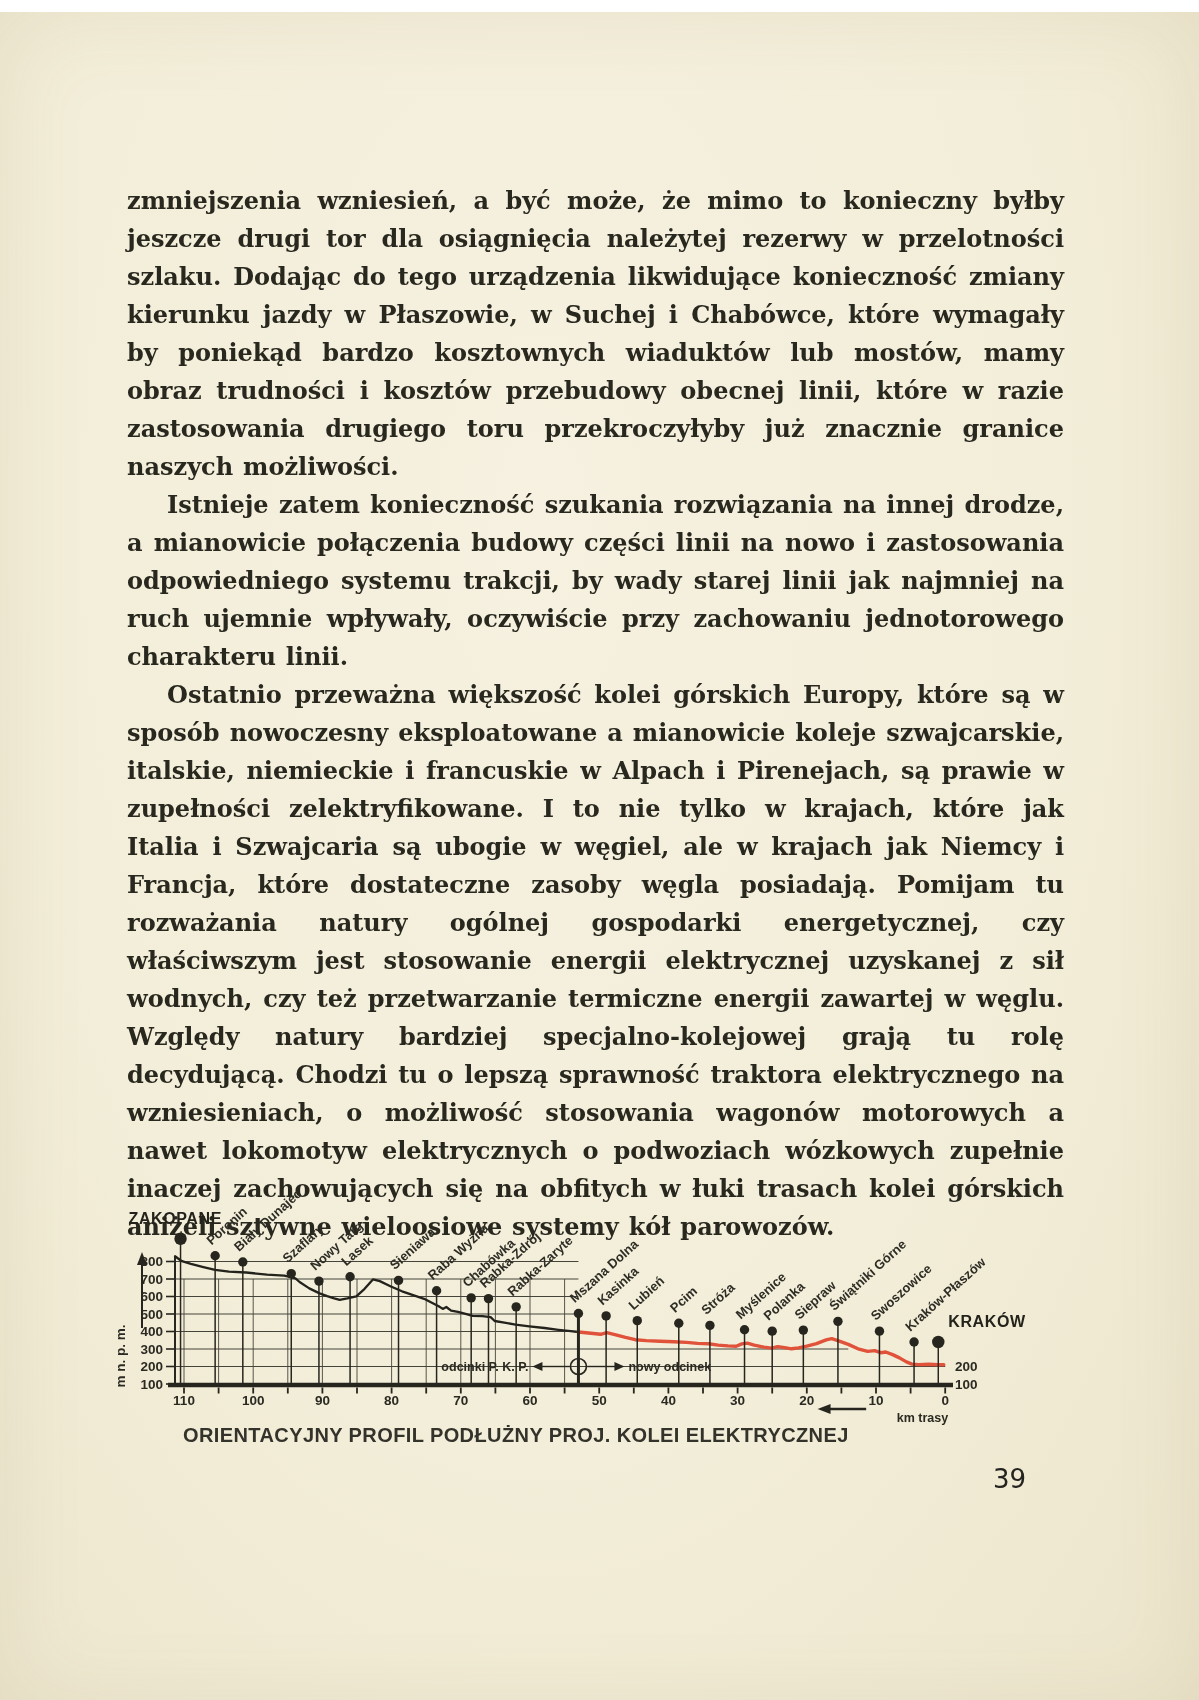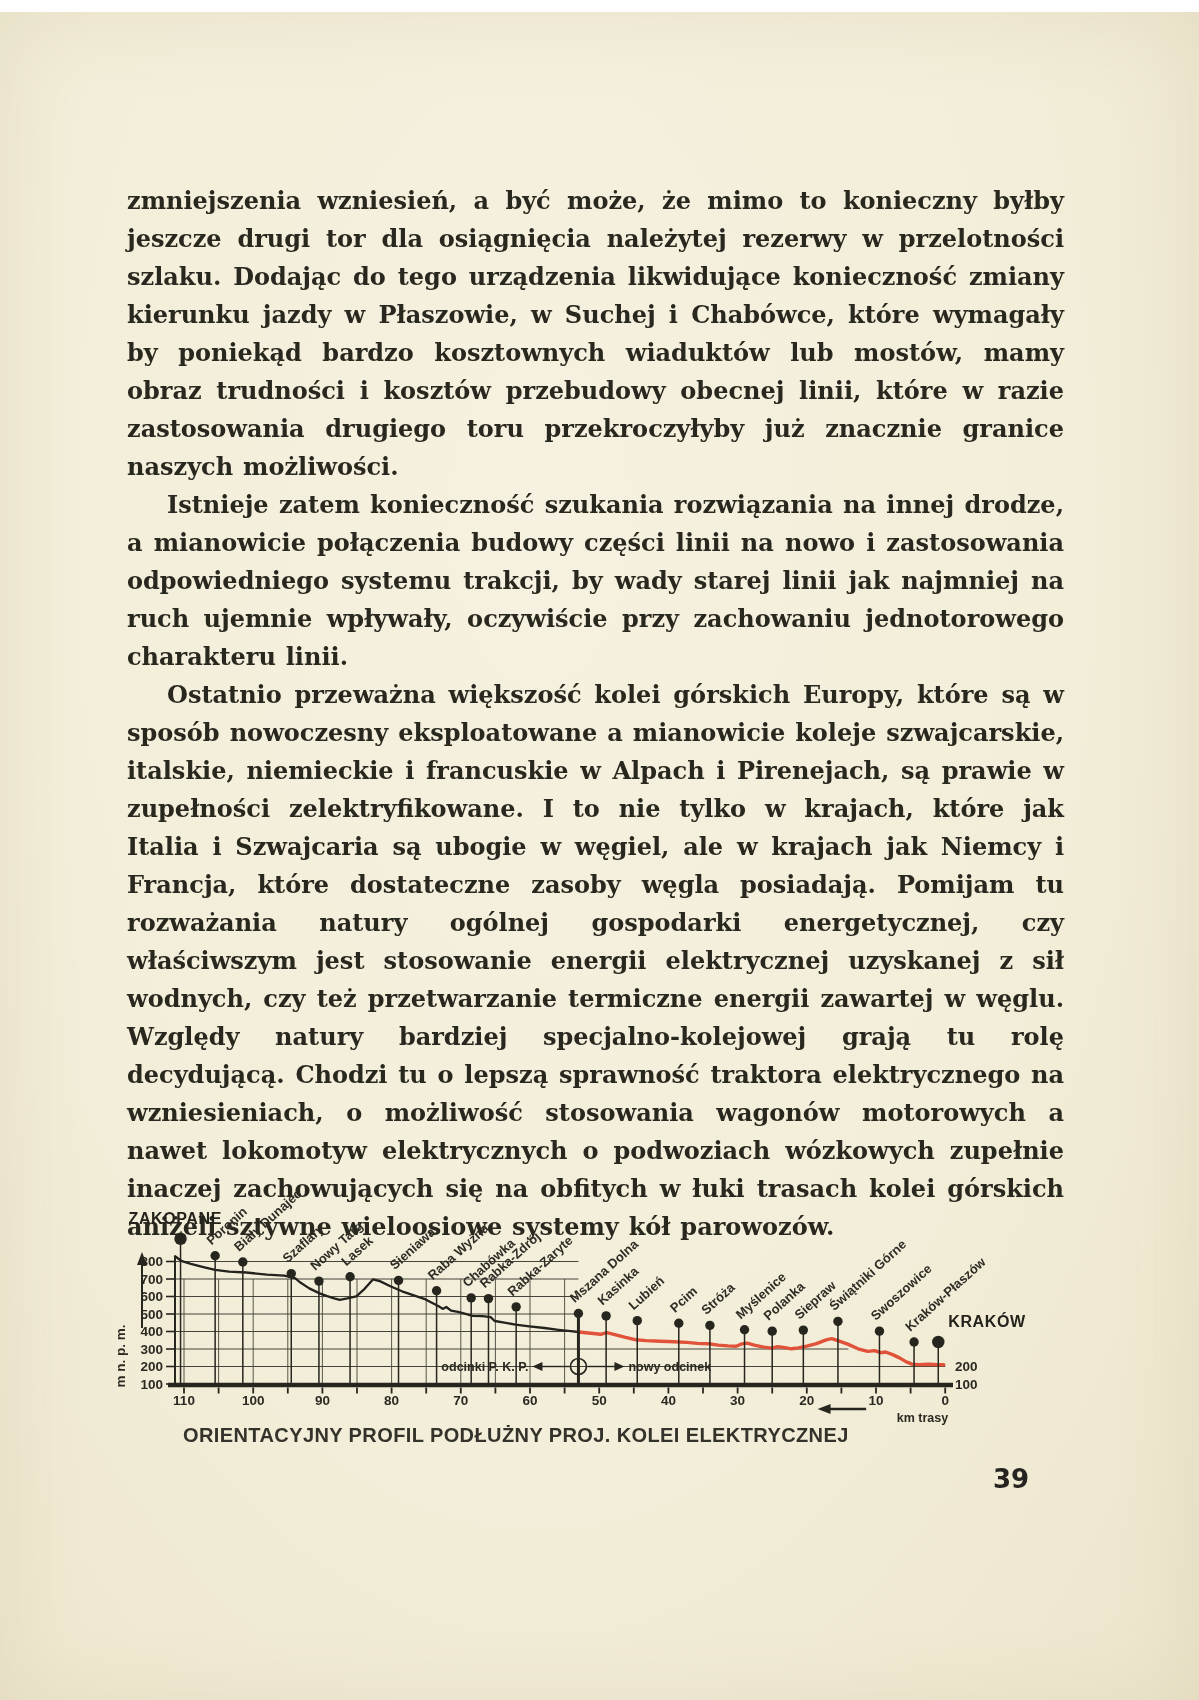--- a/index.html
+++ b/index.html
@@ -12,21 +12,21 @@
   .textblock{position:absolute;left:127px;top:170px;width:937px;
         color:#29281f;font-size:24px;font-weight:700;line-height:38px;
         text-align:justify;word-spacing:1.5px;}
   .textblock p{margin:0;text-indent:40px;}
   .textblock p.noindent{text-indent:0;}
   .figure{position:absolute;left:112px;top:1070px;width:960px;height:352px;margin:0;}
   .caption{position:absolute;left:183px;top:1412px;width:720px;
         font-family:"Liberation Sans",sans-serif;font-weight:700;
         font-size:20px;letter-spacing:.4px;color:#34332b;white-space:nowrap;}
   .pageno{position:absolute;left:993px;top:1452px;
-        font-family:"DejaVu Sans",sans-serif;font-weight:700;
+        font-family:"DejaVu Sans",sans-serif;font-weight:400;
         font-size:26px;color:#252420;}
   
   .ax  {font:700 13.5px "Liberation Sans",sans-serif; fill:#2b2a22;}
   .st  {font:700 13px   "Liberation Sans",sans-serif; fill:#2e2d25;}
   .st2 {font:700 12.5px "Liberation Sans",sans-serif; fill:#2b2a22;}
   .term{font:700 16px   "Liberation Sans",sans-serif; fill:#23221b; letter-spacing:.6px;}
 </style>
 </head>
 <body>
 

